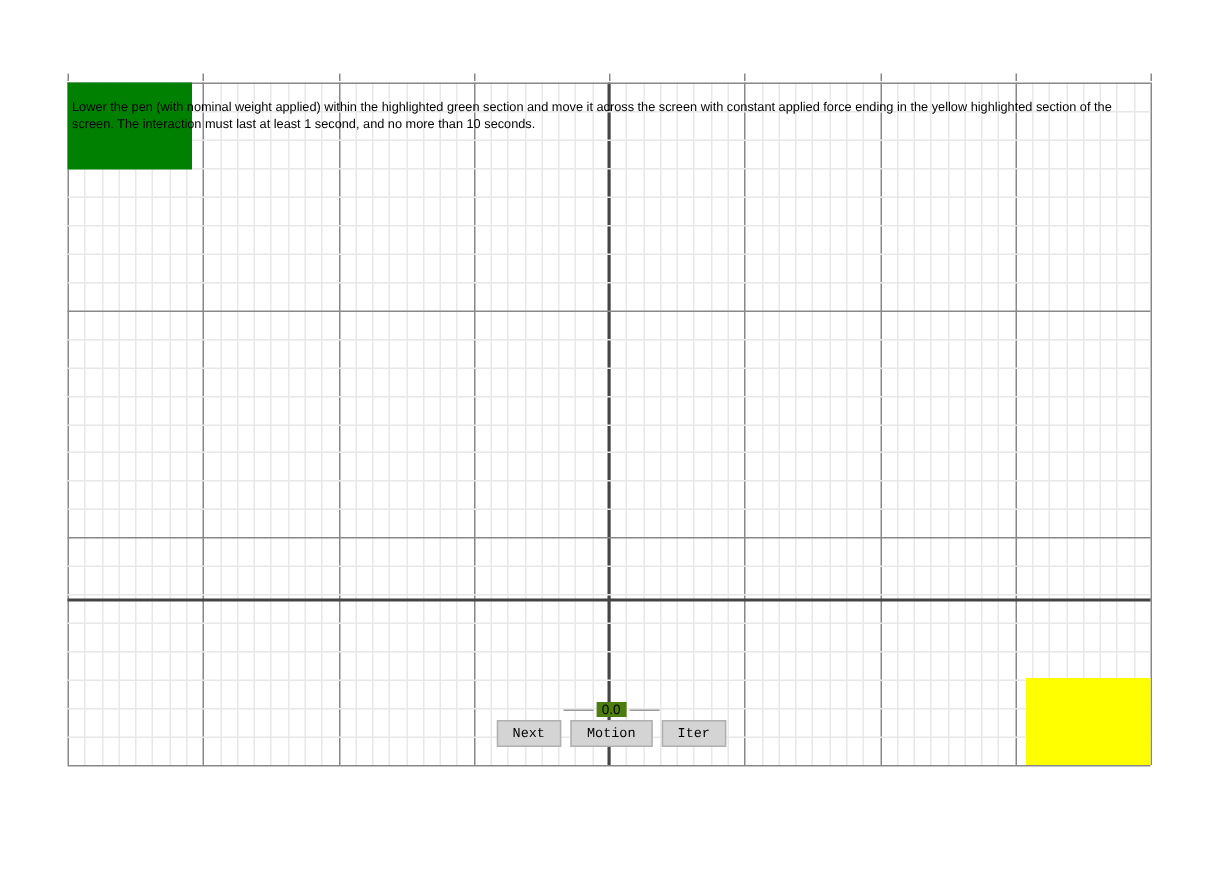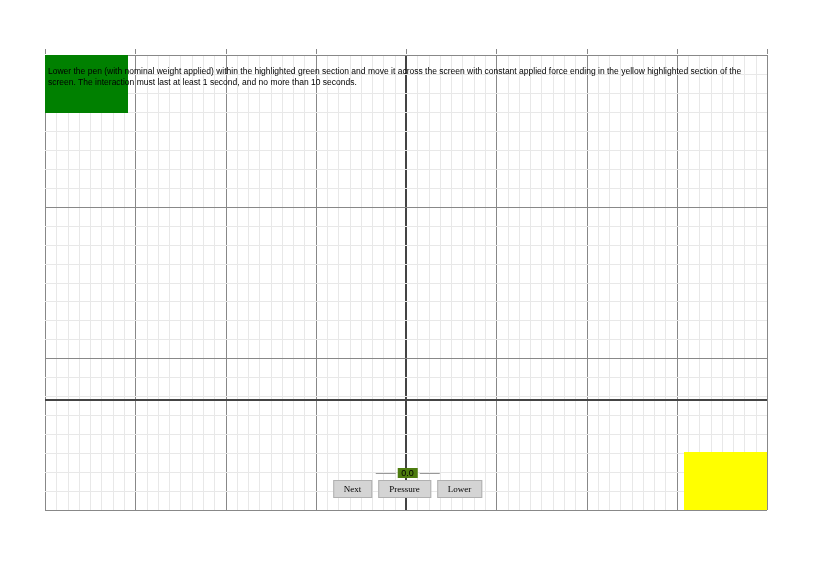--- a/index.html
+++ b/index.html
@@ -104,21 +104,21 @@
       display: flex;
       gap: 6px;
       z-index: 15;
     }
     .btn {
       background: #d4d4d4;
       border: 1px solid #b0b0b0;
       font-size: 9px;
       padding: 3px 10px;
       cursor: pointer;
-      font-family: Liberation Serif, serif;
+      font-family: Liberation Mono, monospace;
       color: #000;
     }
     
     .gline {
       position: absolute;
       background: #e8e8e8;
     }
     .gline.minor-v {
       width: 1px;
       top: 0;
@@ -285,15 +285,15 @@
       <div class="gline axis-h" style="top: 343.525px;"></div>
     </div>
 </div>
 
 <div class="yellow-box"></div>
 
 <div class="value-display">0.0</div>
 
 <div class="button-bar">
   <button class="btn">Next</button>
-  <button class="btn">Pressure</button>
-  <button class="btn">Lower</button>
+  <button class="btn">Motion</button>
+  <button class="btn">Iter</button>
 </div>
 
 </body></html>

